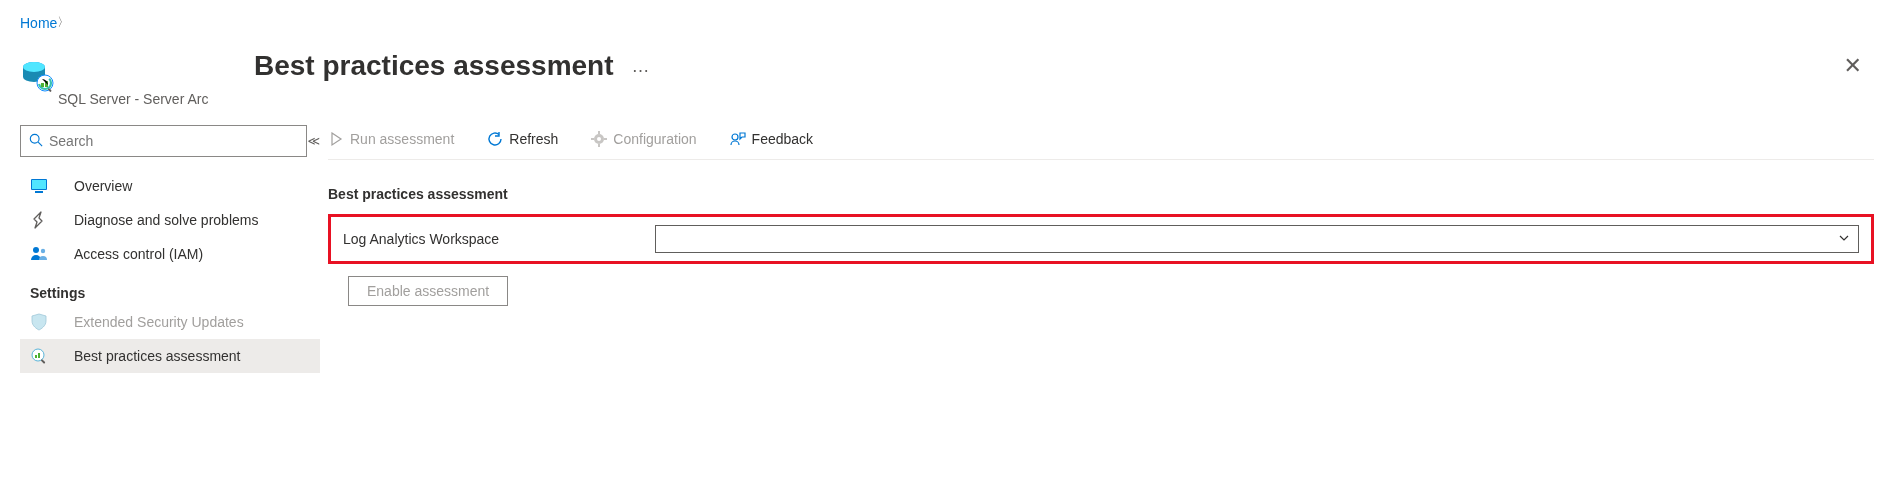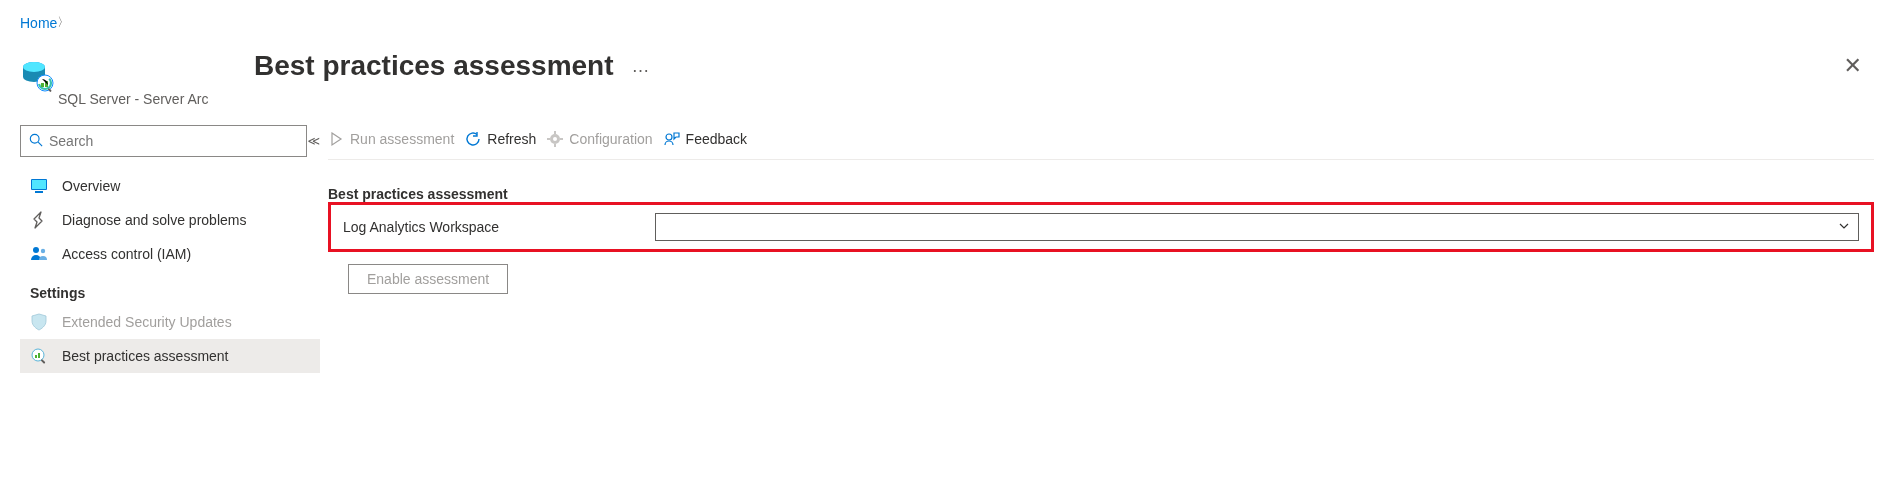--- a/index.html
+++ b/index.html
@@ -110,21 +110,21 @@
       font-size: 14px;
     }
     .collapse-chevron {
       color: #605e5c;
       cursor: pointer;
       font-size: 12px;
     }
     .nav-item {
       display: flex;
       align-items: center;
-      gap: 14px;
+      gap: 26px;
       padding: 8px 10px;
       cursor: pointer;
       color: #323130;
       font-size: 14px;
     }
     .nav-item.disabled {
       color: #a19f9d;
     }
     .nav-item.selected {
       background: #edebe9;
@@ -143,21 +143,21 @@
       padding: 14px 10px 4px 10px;
       color: #323130;
     }
     .main {
       flex: 1;
       padding-right: 20px;
     }
     .toolbar {
       display: flex;
       align-items: center;
-      gap: 11px;
+      gap: 33px;
       padding: 4px 0 10px 0;
       border-bottom: 1px solid #edebe9;
     }
     .tb-btn {
       display: flex;
       align-items: center;
       gap: 6px;
       font-size: 14px;
       cursor: pointer;
       background: none;
@@ -188,20 +188,21 @@
       color: #323130;
       font-size: 14px;
       margin-top: 2px;
     }
     .learn-more {
       color: #0078d4;
       cursor: pointer;
     }
     .highlight-box {
       border: 3px solid #e81123;
+      margin-top: 12px;
       padding: 8px 12px;
       display: flex;
       align-items: center;
       gap: 12px;
     }
     .field-label {
       width: 300px;
       font-size: 14px;
       color: #323130;
     }

